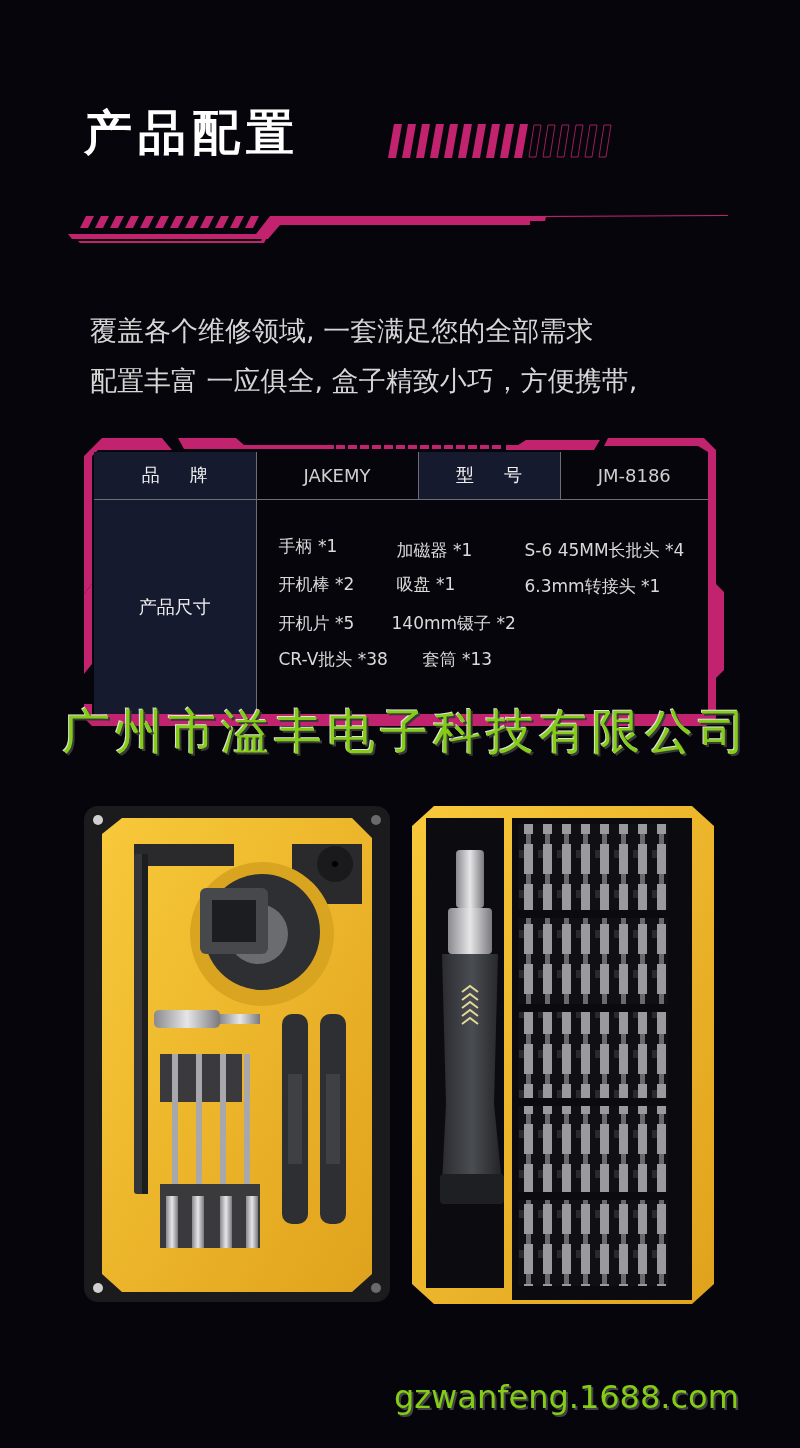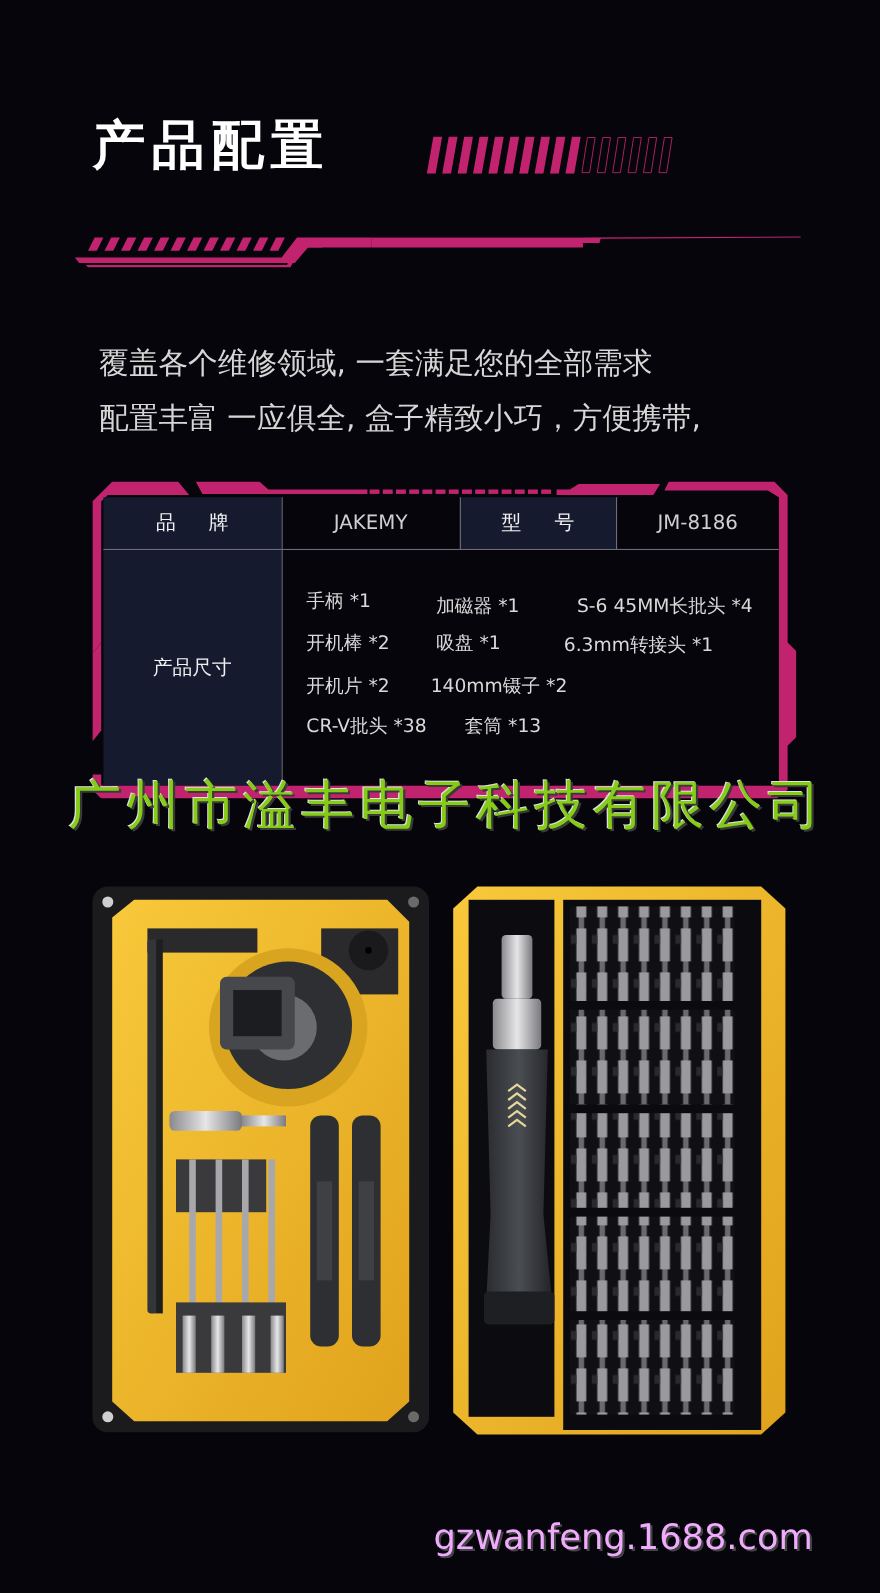--- a/index.html
+++ b/index.html
@@ -34,21 +34,21 @@
   .spaced { letter-spacing: 30px; padding-left: 30px; }
 
   .contents { position: relative; width: 100%; height: 168px; text-align: left; }
   .contents span { position: absolute; white-space: nowrap; font-size: 17px; color: #dadada; }
 
   .watermark {
     position: absolute; left: 62px; top: 700px; font-size: 48px; letter-spacing: 5px;
     color: #84cc16; text-shadow: 2px 2px 0 #3a3a3a, -1px -1px 0 #e0e0e0; white-space: nowrap;
   }
   .site {
-    position: absolute; left: 394px; top: 1378px; font-size: 32px; color: #f0abfc;
+    position: absolute; left: 394px; top: 1378px; font-size: 32px; color: #84cc16;
     text-shadow: 2px 2px 0 #444; white-space: nowrap; font-family: "DejaVu Sans", sans-serif;
   }
 
   .product { position: absolute; left: 82px; top: 804px; width: 640px; height: 502px; }
 </style>
 </head>
 <body>
 
 <div class="title">产品配置</div>
 
@@ -140,22 +140,22 @@
   </tr>
   <tr>
     <td class="lbl">产品尺寸</td>
     <td class="val" colspan="3">
       <div class="contents">
         <span style="left:22px;top:12px">手柄 *1</span>
         <span style="left:140px;top:16px">加磁器 *1</span>
         <span style="left:268px;top:16px">S-6 45MM长批头 *4</span>
         <span style="left:22px;top:50px">开机棒 *2</span>
         <span style="left:140px;top:50px">吸盘 *1</span>
-        <span style="left:256px;top:52px">6.3mm转接头 *1</span>
-        <span style="left:22px;top:89px">开机片 *2</span>
+        <span style="left:268px;top:52px">6.3mm转接头 *1</span>
+        <span style="left:22px;top:89px">开机片 *5</span>
         <span style="left:135px;top:89px">140mm镊子 *2</span>
         <span style="left:22px;top:125px">CR-V批头 *38</span>
         <span style="left:166px;top:125px">套筒 *13</span>
       </div>
     </td>
   </tr>
 </tbody>
   </table>
 
 <div class="watermark">广州市溢丰电子科技有限公司</div>

